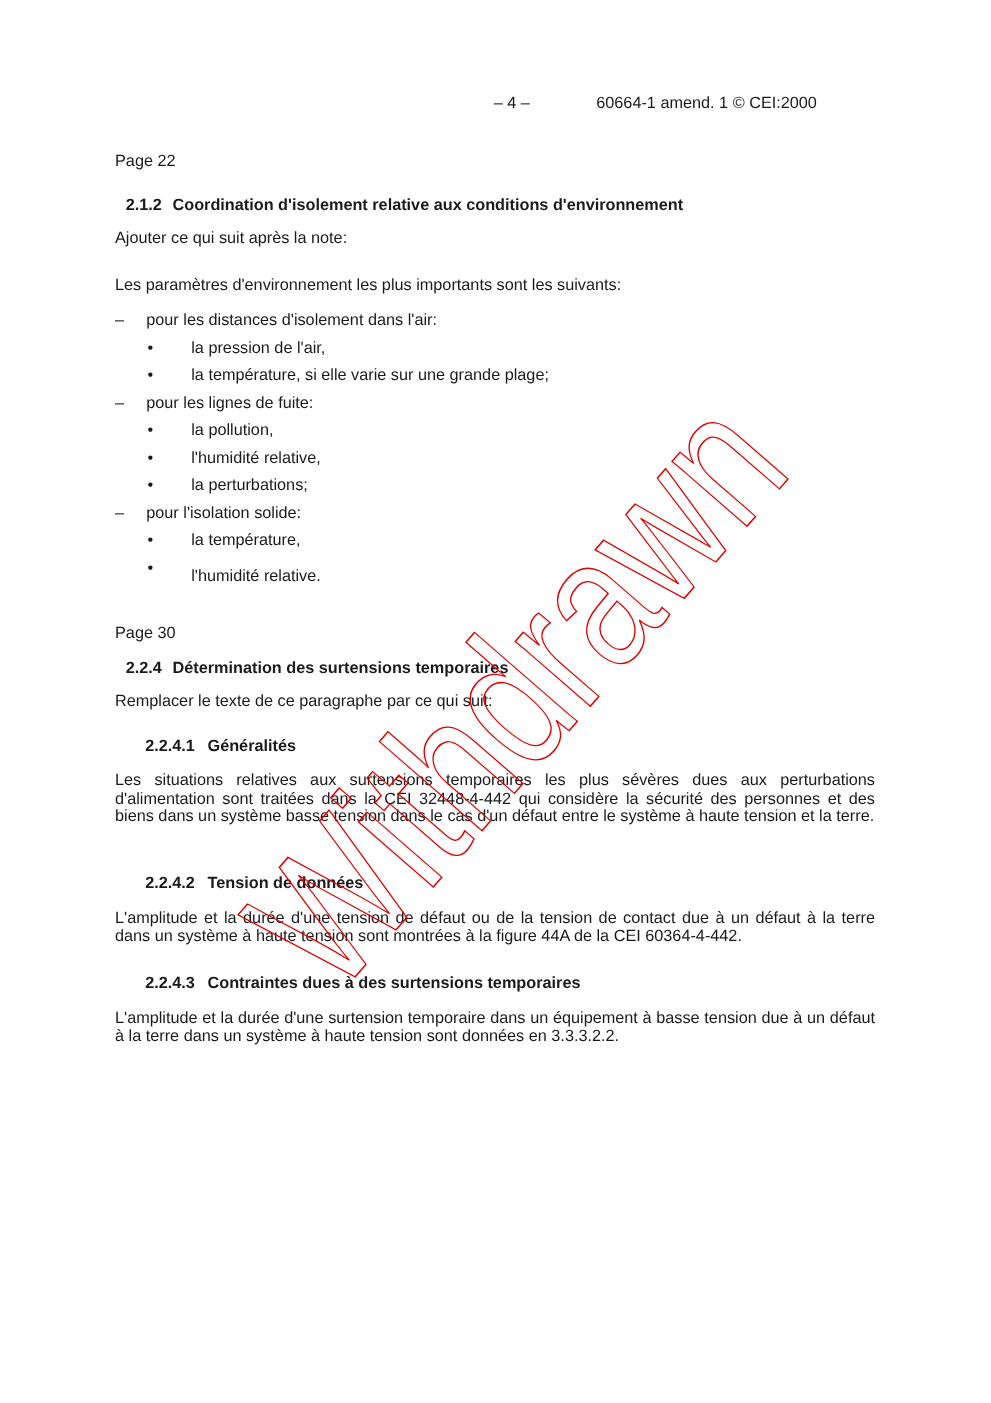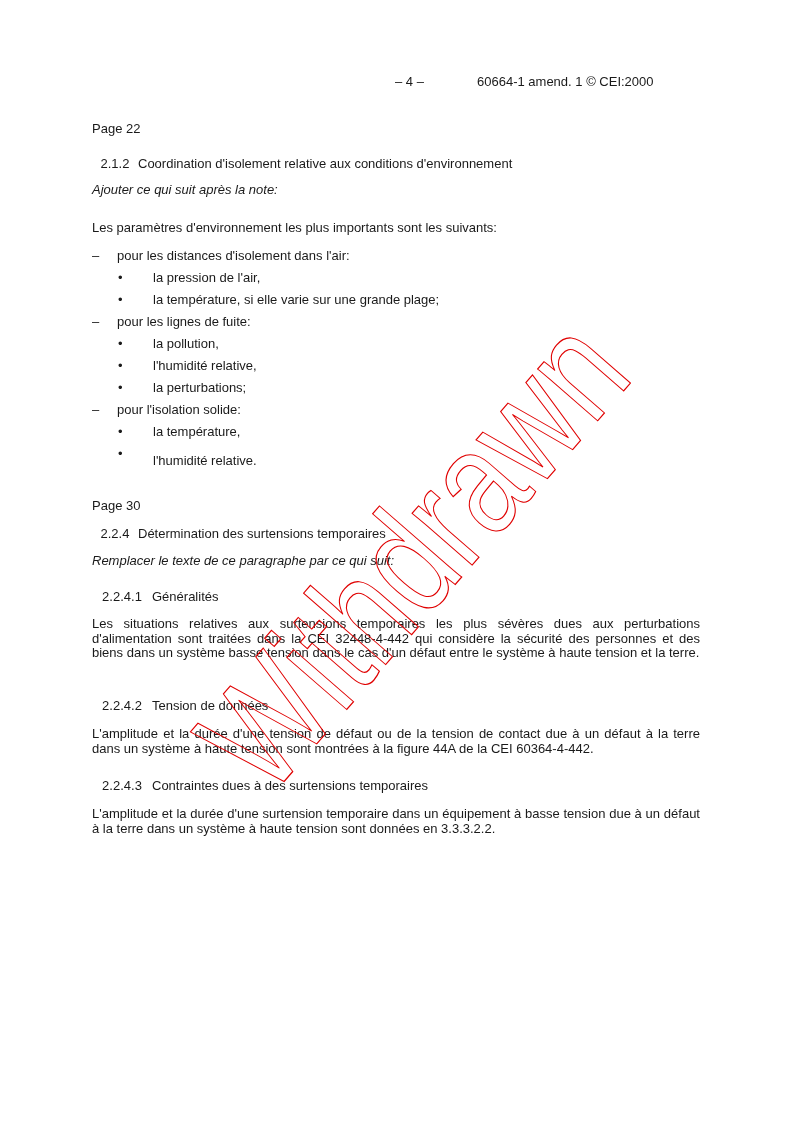--- a/index.html
+++ b/index.html
@@ -2,28 +2,28 @@
 <html><head>
 <meta charset="utf-8">
 <style>
   html, body { margin: 0; padding: 0; background: #ffffff; }
   body { width: 793px; height: 1122px; position: relative; overflow: hidden;
          font-family: "Liberation Sans", sans-serif; color: #1a1a1a; font-size: 13px; }
   .abs { position: absolute; }
   .hdr-num { left: 395px; top: 74px; }
   .hdr-ref { left: 477px; top: 74px; }
   .p { position: absolute; left: 92px; line-height: 15px; text-align: center; }
-  .b { font-weight: normal; }
-  .i { font-style: italic; }
+  .b { font-weight: bold; }
+  .i { }
   .dash { position: absolute; left: 92px; }
   .dash-t { position: absolute; left: 117px; }
   .bul { position: absolute; left: 118px; }
   .bul-t { position: absolute; left: 141px; padding-left: 12px; }
   .para { position: absolute; left: 92px; width: 608px; text-align: justify; line-height: 14.6px; }
-  .sec-num { display: inline-block; width: 60px; }
+  .sec-num { display: inline-block; width: 60px; margin-left: 14px; }
   .sec-num-s { display: inline-block; width: 46px; }
   svg.wm { position: absolute; left: 0; top: 0; pointer-events: none; }
 </style>
 </head>
 <body>
 
 <div class="abs hdr-num">– 4 –</div>
 <div class="abs hdr-ref">60664-1 amend. 1 © CEI:2000</div>
 
 <div class="p" style="top:121px">Page 22</div>

